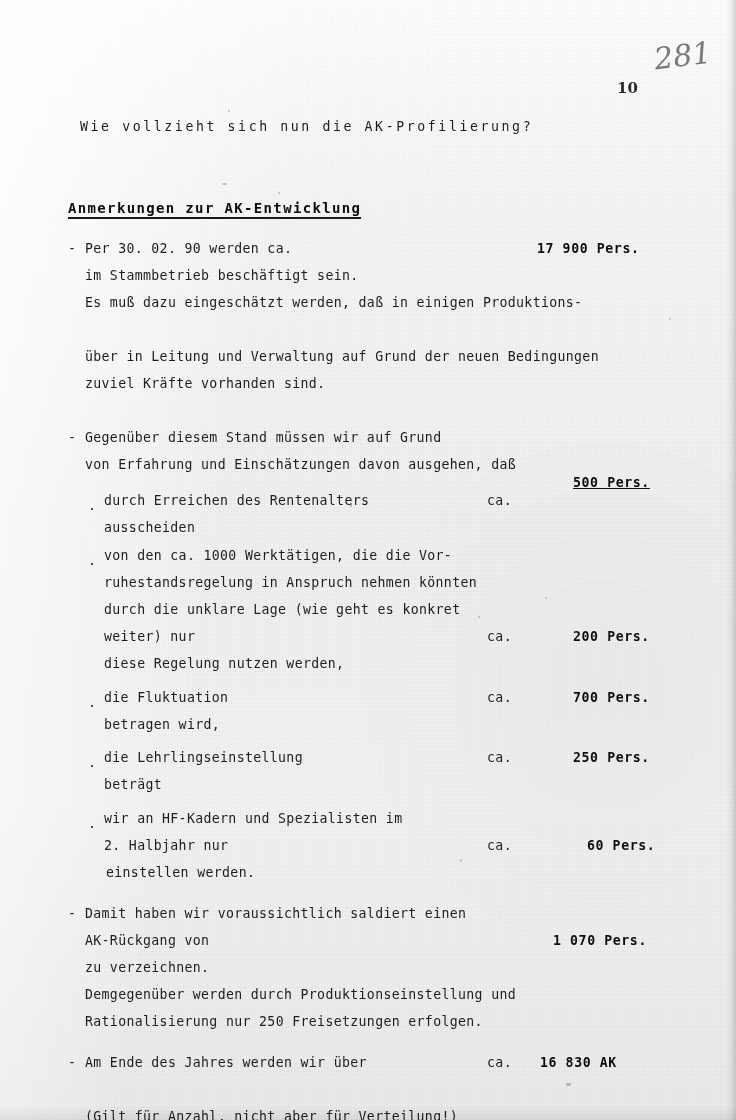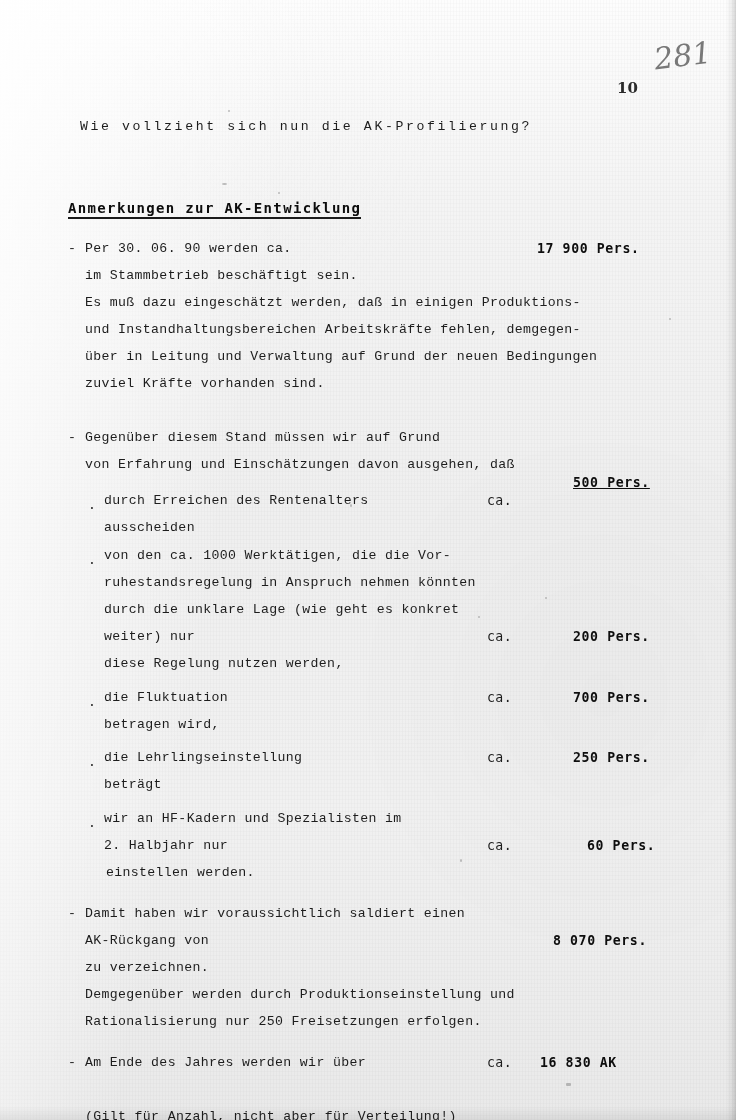--- a/index.html
+++ b/index.html
@@ -61,21 +61,20 @@
   .layer { position: absolute; inset: 0; }
 
   
   .t {
     position: absolute;
     white-space: pre;
     font-size: 13.2px;
     line-height: 15px;
     letter-spacing: 0.35px;
     color: #1d1d1d;
-    font-family: Liberation Mono, monospace;
   }
   .spaced { letter-spacing: 2.6px; }
 
   .folio {
     position: absolute;
     font-family: "DejaVu Serif", "Liberation Serif", serif;
     font-weight: bold;
     font-size: 15px;
     color: #2a2a2a;
     white-space: pre;
@@ -151,25 +150,24 @@
 
   <div class="handnum" style="left:654px; top:38px;">281</div>
 
   <div class="folio" style="left:617px; top:79px;">10</div>
 
   <div class="t spaced" style="left:80px; top:119px;">Wie vollzieht sich nun die AK-Profilierung?</div>
 
   <div class="heading" style="left:68px; top:200px;">Anmerkungen zur AK-Entwicklung</div>
 
   <div class="t" style="left:68px; top:241px;">-</div>
-  <div class="t" style="left:85px; top:241px;">Per 30. 06. 90 werden ca.</div>
+  <div class="t" style="left:85px; top:241px;">Per 30. 02. 90 werden ca.</div>
   <div class="numcol" style="left:537px; top:241px;">17 900 Pers.</div>
   <div class="t" style="left:85px; top:268px;">im Stammbetrieb beschäftigt sein.</div>
   <div class="t" style="left:85px; top:295px;">Es muß dazu eingeschätzt werden, daß in einigen Produktions-</div>
-  <div class="t" style="left:85px; top:322px;">und Instandhaltungsbereichen Arbeitskräfte fehlen, demgegen-</div>
   <div class="t" style="left:85px; top:349px;">über in Leitung und Verwaltung auf Grund der neuen Bedingungen</div>
   <div class="t" style="left:85px; top:376px;">zuviel Kräfte vorhanden sind.</div>
 
   <div class="t" style="left:68px; top:430px;">-</div>
   <div class="t" style="left:85px; top:457px;">von Erfahrung und Einschätzungen davon ausgehen, daß</div>
   <div class="t" style="left:85px; top:430px;">Gegenüber diesem Stand müssen wir auf Grund</div>
 
   <div class="t" style="left:88px; top:498px;">.</div>
   <div class="t" style="left:104px; top:493px;">durch Erreichen des Rentenalters</div>
   <div class="ca" style="left:487px; top:493px;">ca.</div>
@@ -200,21 +198,21 @@
   <div class="t" style="left:88px; top:816px;">.</div>
   <div class="t" style="left:104px; top:811px;">wir an HF-Kadern und Spezialisten im</div>
   <div class="t" style="left:104px; top:838px;">2. Halbjahr nur</div>
   <div class="ca" style="left:487px; top:838px;">ca.</div>
   <div class="numcol" style="left:587px; top:838px;">60 Pers.</div>
   <div class="t" style="left:106px; top:865px;">einstellen werden.</div>
 
   <div class="t" style="left:68px; top:906px;">-</div>
   <div class="t" style="left:85px; top:906px;">Damit haben wir voraussichtlich saldiert einen</div>
   <div class="t" style="left:85px; top:933px;">AK-Rückgang von</div>
-  <div class="numcol" style="left:553px; top:933px;">8 070 Pers.</div>
+  <div class="numcol" style="left:553px; top:933px;">1 070 Pers.</div>
   <div class="t" style="left:85px; top:960px;">zu verzeichnen.</div>
   <div class="t" style="left:85px; top:987px;">Demgegenüber werden durch Produktionseinstellung und</div>
   <div class="t" style="left:85px; top:1014px;">Rationalisierung nur 250 Freisetzungen erfolgen.</div>
 
   <div class="t" style="left:68px; top:1055px;">-</div>
   <div class="t" style="left:85px; top:1055px;">Am Ende des Jahres werden wir über</div>
   <div class="ca" style="left:487px; top:1055px;">ca.</div>
   <div class="numcol" style="left:540px; top:1055px;">16 830 AK</div>
   <div class="t" style="left:85px; top:1109px;">(Gilt für Anzahl, nicht aber für Verteilung!)</div>
 

